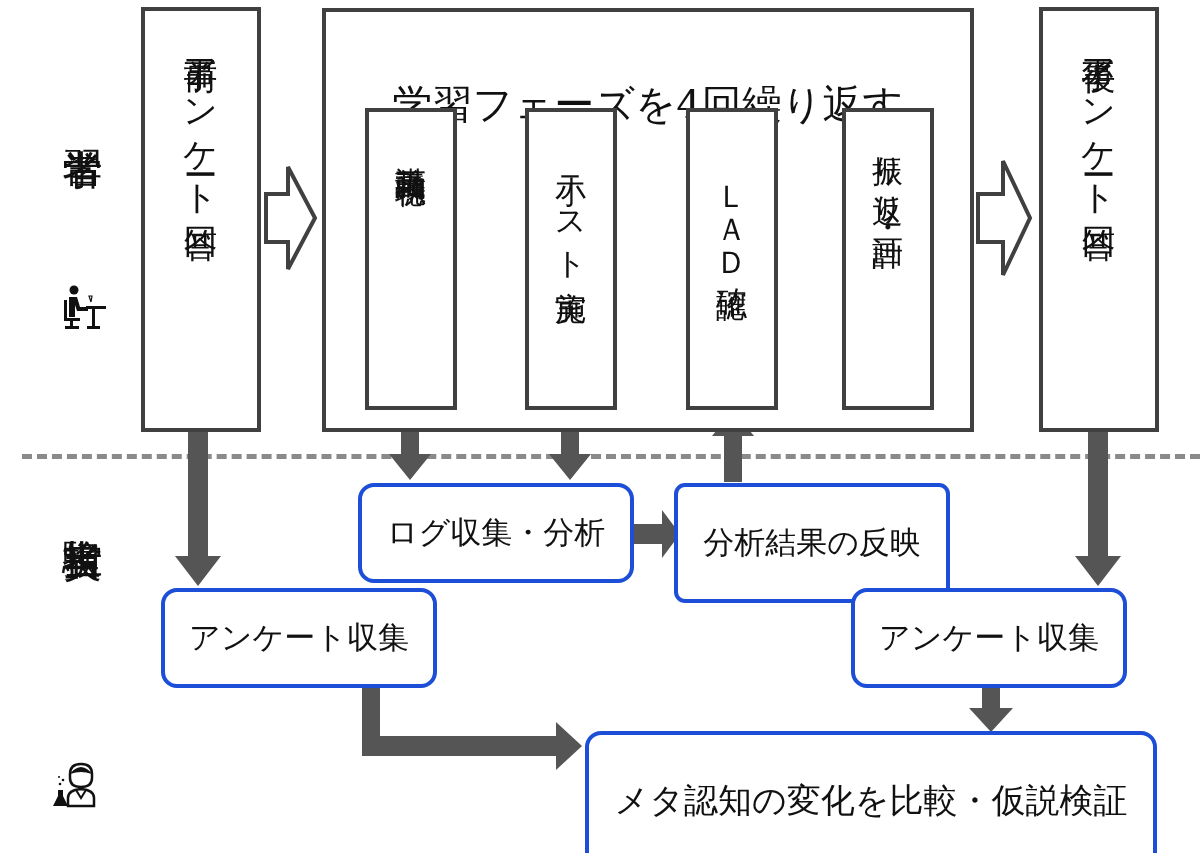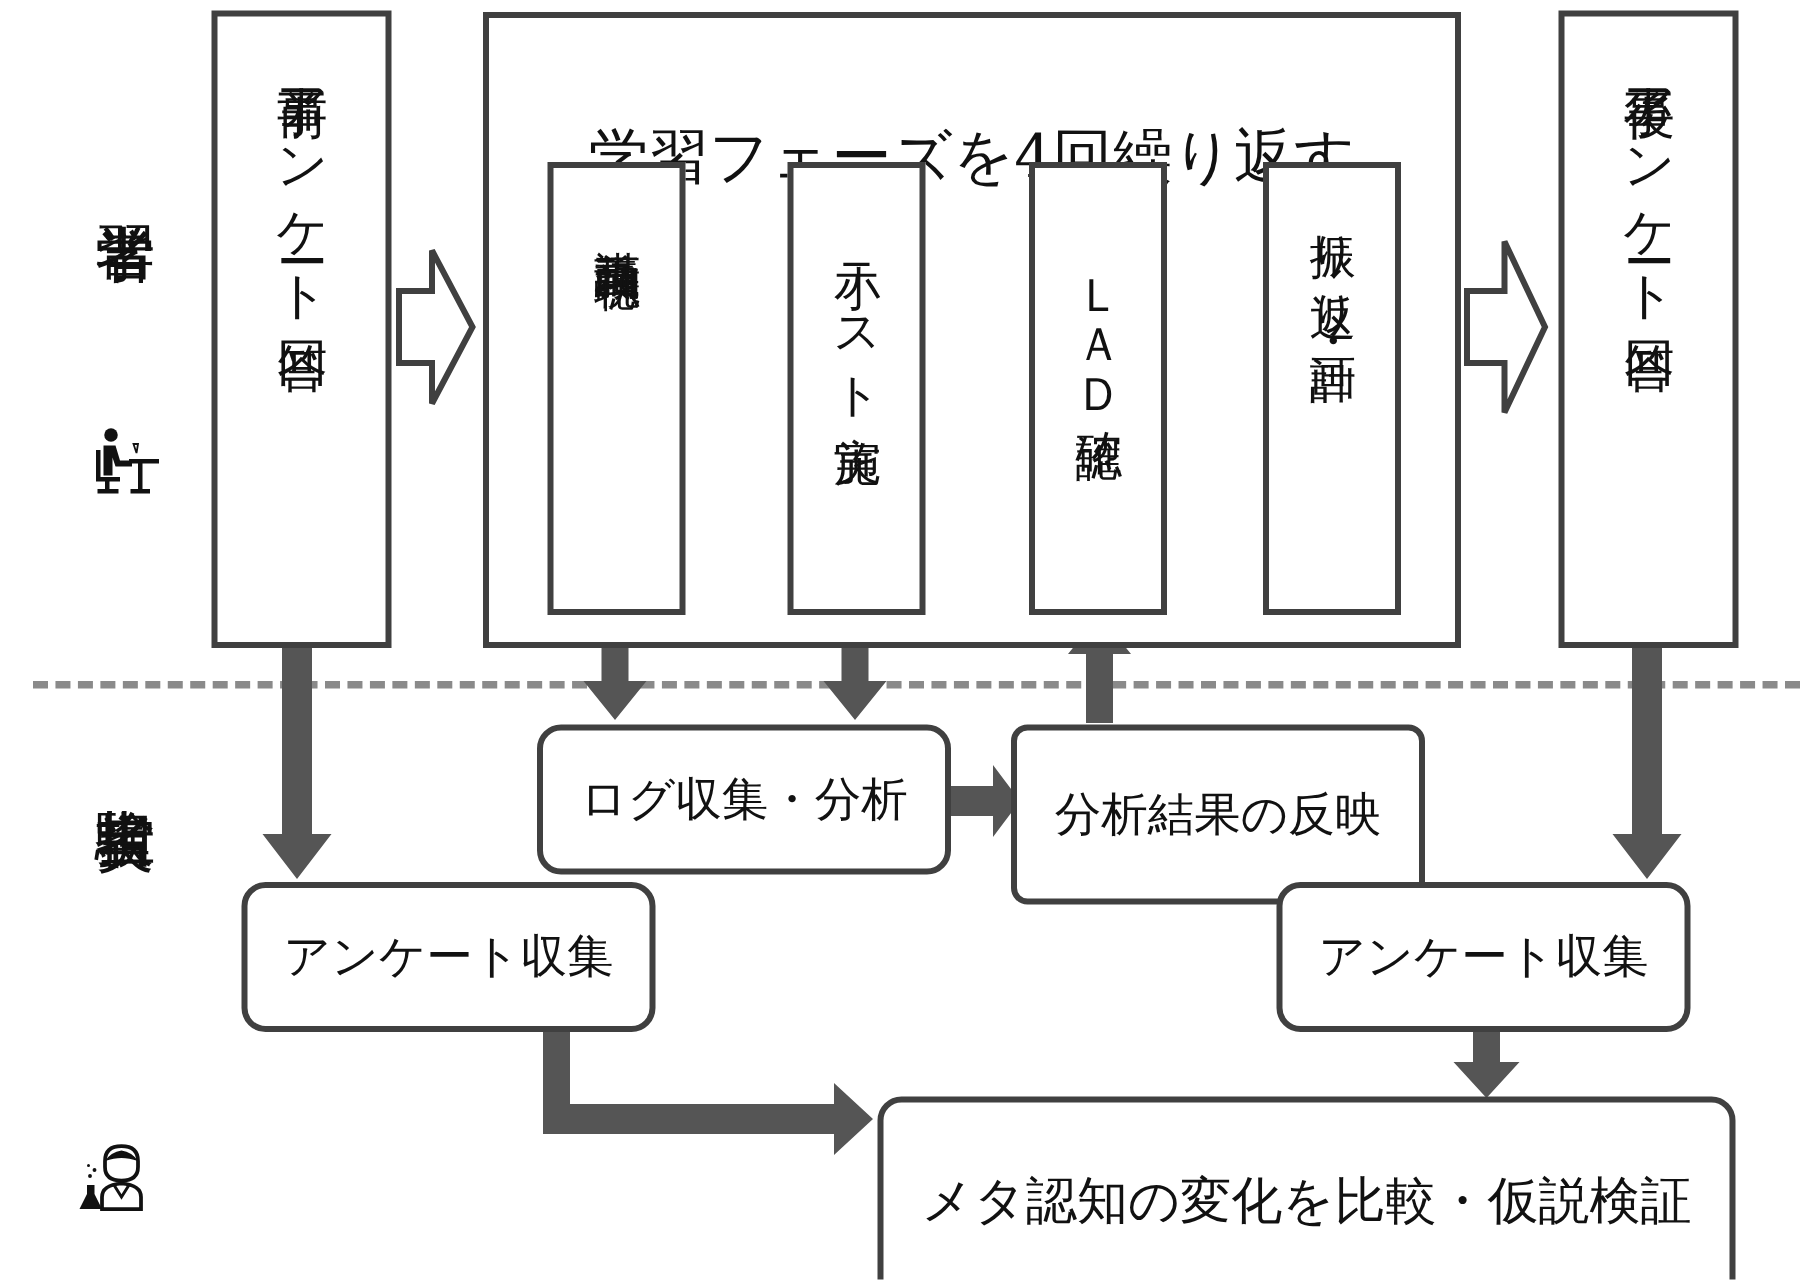--- a/index.html
+++ b/index.html
@@ -1,20 +1,20 @@
 <!DOCTYPE html>
 <html><head>
 <meta charset="utf-8">
 <style>
   html, body { margin:0; padding:0; background:#ffffff; }
   body { width:1200px; height:853px; position:relative; overflow:hidden;
          font-family:"DejaVu Serif", "Liberation Serif", serif; color:#111; }
   .abs { position:absolute; }
   .box { position:absolute; box-sizing:border-box; border:4px solid #404040; background:#fff; }
-  .rbox { position:absolute; box-sizing:border-box; border:4px solid #404040; background:#fff; border-radius:16px;
+  .rbox { position:absolute; box-sizing:border-box; border:4px solid #1d4ed8; background:#fff; border-radius:16px;
           display:flex; align-items:center; justify-content:center; font-size:31px; white-space:nowrap; }
   .vtext { writing-mode:vertical-rl; text-orientation:upright; letter-spacing:2px; }
   .vbox { display:flex; align-items:flex-start; justify-content:center; }
   .vbox .vtext { margin-top:20px; }
   .lane-label { position:absolute; font-size:40px; writing-mode:vertical-rl; text-orientation:upright; letter-spacing:0px; }
   .divider { position:absolute; left:22px; top:454px; width:1178px; height:0; border-top:5px dashed #8a8a8a; }
   svg.overlay { position:absolute; left:0; top:0; width:1200px; height:853px; pointer-events:none; }
 </style>
 </head>
 <body>

